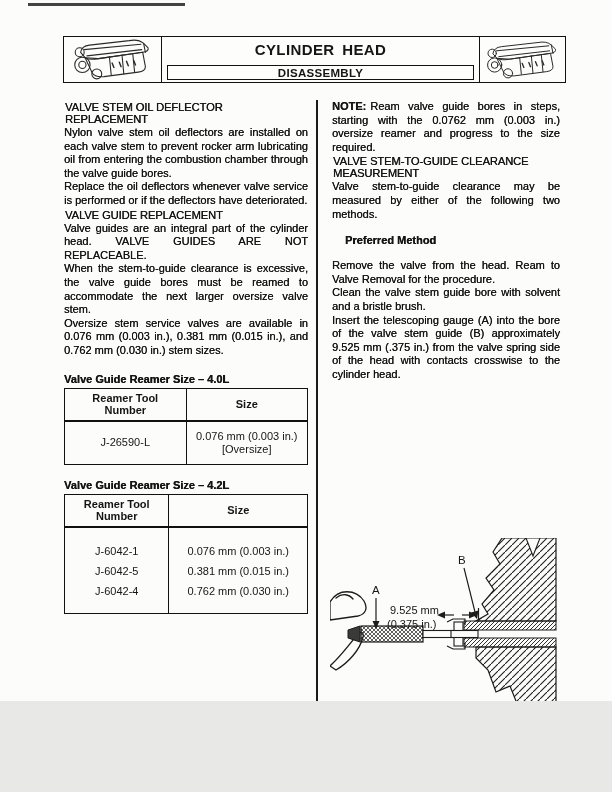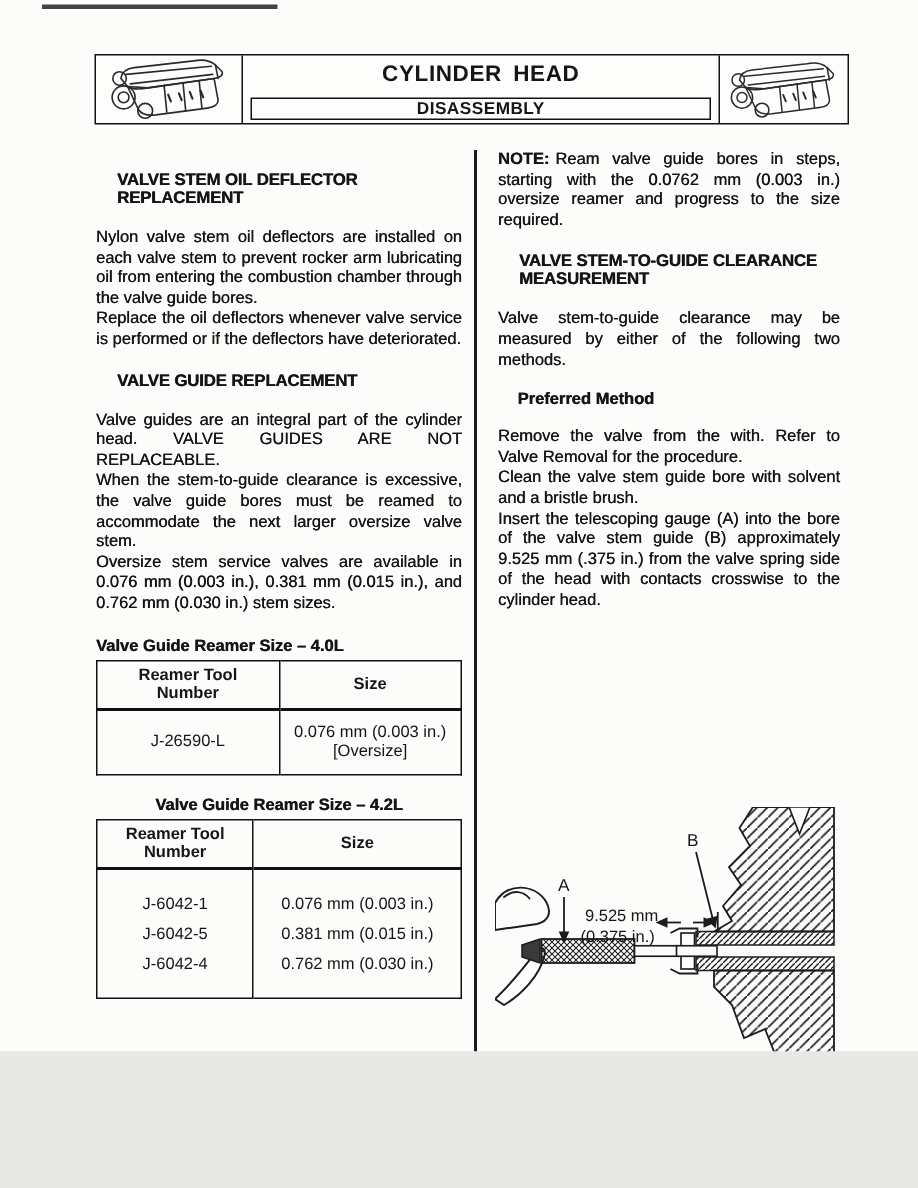--- a/index.html
+++ b/index.html
@@ -20,29 +20,29 @@
   .sub-box{margin:4px 5px 2px 5px;border:1.8px solid #111;flex:1;display:flex;
            align-items:center;justify-content:center;font-weight:bold;font-size:11.5px;letter-spacing:.3px;}
 
   
   .col-divider{position:absolute;left:316px;top:100px;width:1.6px;height:638px;background:#1b1b1b;}
   .col{position:absolute;top:100px;box-sizing:border-box;}
   .col.left{left:64px;width:244px;}
   .col.right{left:332px;width:228px;}
   .col p{font-size:11px;line-height:13.6px;text-align:justify;margin:0;
          text-shadow:.2px 0 0 currentColor;}
-  .col h2{font-size:11.2px;font-weight:bold;margin:14px;letter-spacing:-.1px;
+  .col h2{font-size:11.2px;font-weight:normal;margin:1px;letter-spacing:-.1px;
           text-shadow:.3px 0 0 currentColor;}
   .col h3{font-size:11px;font-weight:bold;margin:13px;text-shadow:.3px 0 0 currentColor;}
   .note b{margin-right:4px;}
 
   .mt-a{margin-top:6px;}   .mt-b{margin-top:20px;}  .mt-c{margin-top:21px;}
   .mt-d{margin-top:24px;}  .mt-e{margin-top:18px;}  .mt-f{margin-top:16px;}
   .mt-g{margin-top:15px;}  .mt-h{margin-top:36px;}  .mt-i{margin-top:25px;}
-  .mt-j{margin-top:14px;text-align:center;}
+  .mt-j{margin-top:14px;}
 
   
   .tbl-caption{font-size:11px;font-weight:bold;text-shadow:.3px 0 0 currentColor;}
   table.reamer{width:100%;border-collapse:collapse;margin-top:3px;
                border:1.8px solid #111;font-size:11px;}
   table.reamer th{border-bottom:2.6px solid #111;font-weight:bold;font-size:11px;
                   padding:3px 2px;text-align:center;vertical-align:middle;line-height:12.5px;}
   table.reamer td{text-align:center;vertical-align:middle;}
   .vdiv{border-left:1.6px solid #111;}
   .t40 th:first-child,.t40 td:first-child{width:50%;}
@@ -185,21 +185,21 @@
     </table>
   </section>
 
   <div class="left-code">86167</div>
 
   <section class="col right">
     <p class="note mt-a"><b>NOTE:</b><span>Ream valve guide bores in steps, starting with the 0.0762 mm (0.003 in.) oversize reamer and progress to the size required.</span></p>
     <h2 class="mt-h">VALVE STEM-TO-GUIDE CLEARANCE MEASUREMENT</h2>
     <p class="mt-c">Valve stem-to-guide clearance may be measured by either of the following two methods.</p>
     <h3 class="mt-i">Preferred Method</h3>
-    <p class="mt-c">Remove the valve from the with. Refer to Valve Removal for the procedure.</p>
+    <p class="mt-c">Remove the valve from the head. Ream to Valve Removal for the procedure.</p>
     <p class="mt-b">Clean the valve stem guide bore with solvent and a bristle brush.</p>
     <p class="mt-b">Insert the telescoping gauge (A) into the bore of the valve stem guide (B) approximately 9.525 mm (.375 in.) from the valve spring side of the head with contacts crosswise to the cylinder head.</p>
   </section>
 
   <div class="figure">
     <svg class="fig-svg" width="250" height="200" viewBox="0 0 250 200">
       <defs>
         <pattern id="hatchC" width="7" height="7" patternUnits="userSpaceOnUse">
           <path d="M-1,8 L8,-1" stroke="#1c1c1c" stroke-width="1.1"></path>
         </pattern>

